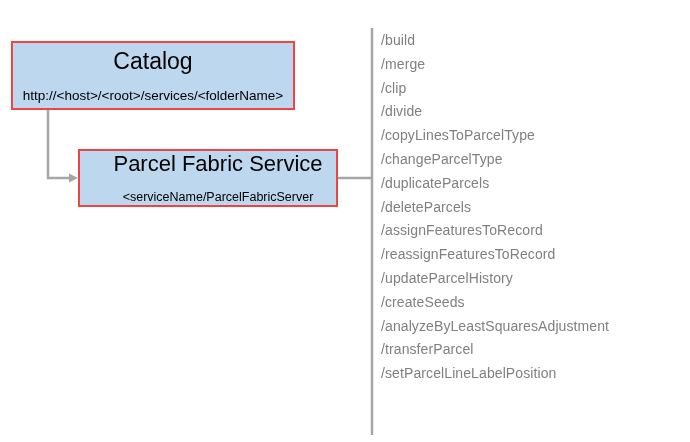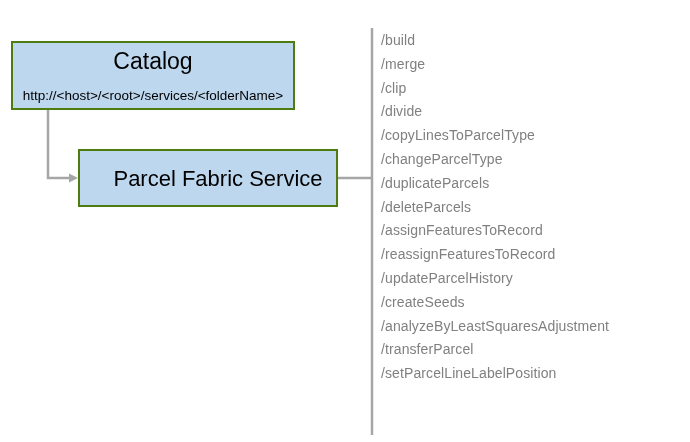--- a/index.html
+++ b/index.html
@@ -15,21 +15,21 @@
   }
   #diagram {
     position: relative;
     width: 690px;
     height: 442px;
   }
   .node {
     position: absolute;
     box-sizing: border-box;
     background: #bdd7ee;
-    border: 2px solid #4d7c0f;
+    border: 2px solid #ef4444;
     display: flex;
     flex-direction: column;
     align-items: center;
     justify-content: center;
   }
   #catalog-node {
     left: 11px;
     top: 41px;
     width: 284px;
     height: 69px;
@@ -101,20 +101,21 @@
     <path d="M 372 28 L 372 435" fill="none" stroke="#a6a6a6" stroke-width="2.5"></path>
   </svg>
 
   <div class="node" id="catalog-node">
     <div class="node-title">Catalog</div>
     <div class="node-subtitle">http://&lt;host&gt;/&lt;root&gt;/services/&lt;folderName&gt;</div>
   </div>
 
   <div class="node" id="service-node">
     <div class="node-title">Parcel Fabric Service</div>
+    <div class="node-subtitle">&lt;serviceName/ParcelFabricServer</div>
   </div>
 
   <div id="operations-list">
     <div class="operation-item">/build</div>
     <div class="operation-item">/merge</div>
     <div class="operation-item">/clip</div>
     <div class="operation-item">/divide</div>
     <div class="operation-item">/copyLinesToParcelType</div>
     <div class="operation-item">/changeParcelType</div>
     <div class="operation-item">/duplicateParcels</div>

